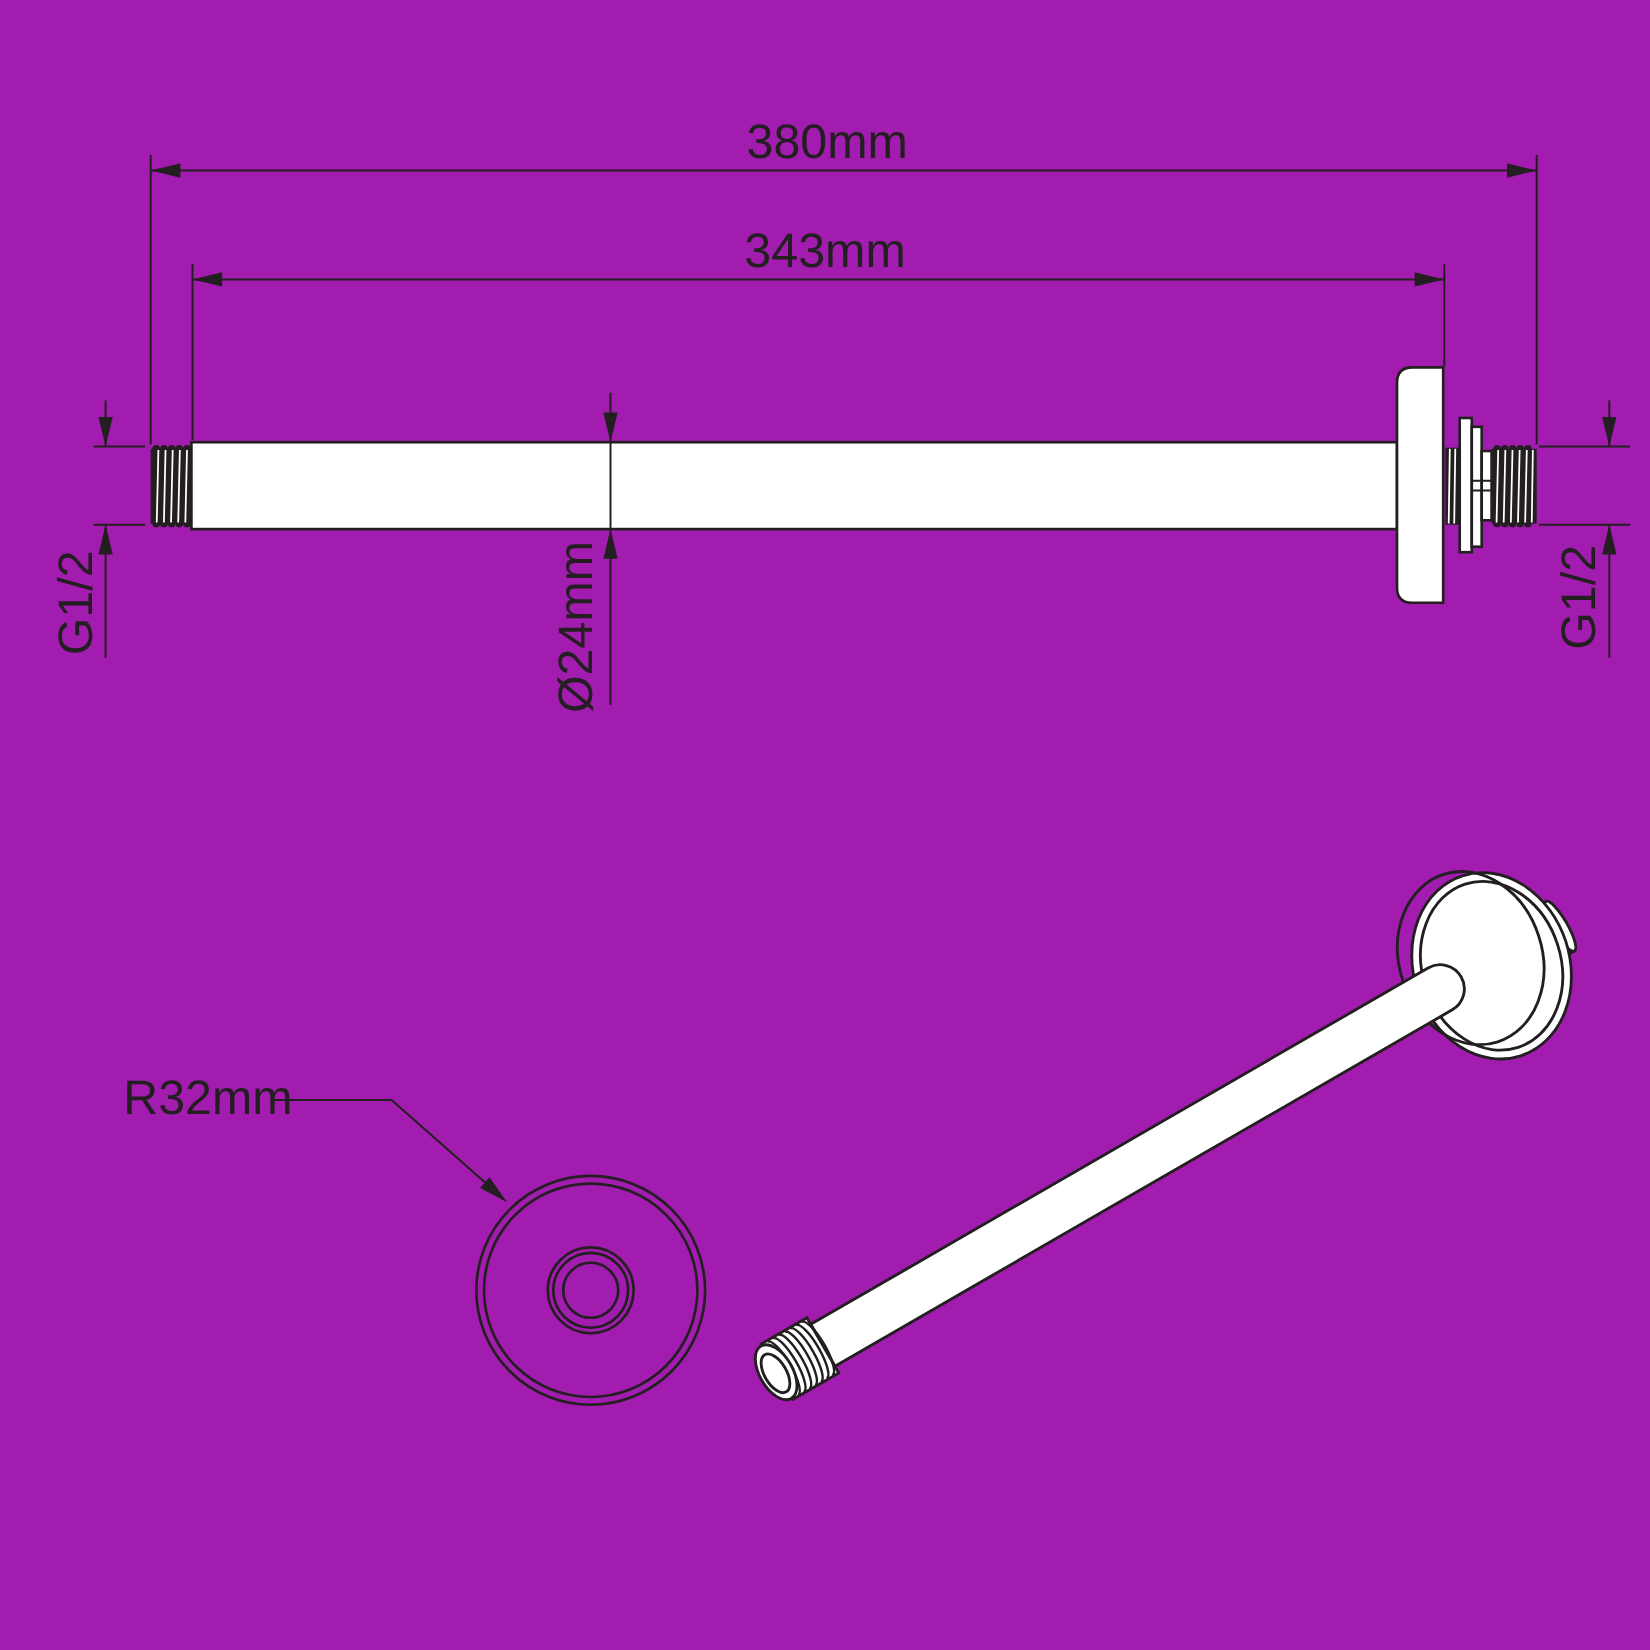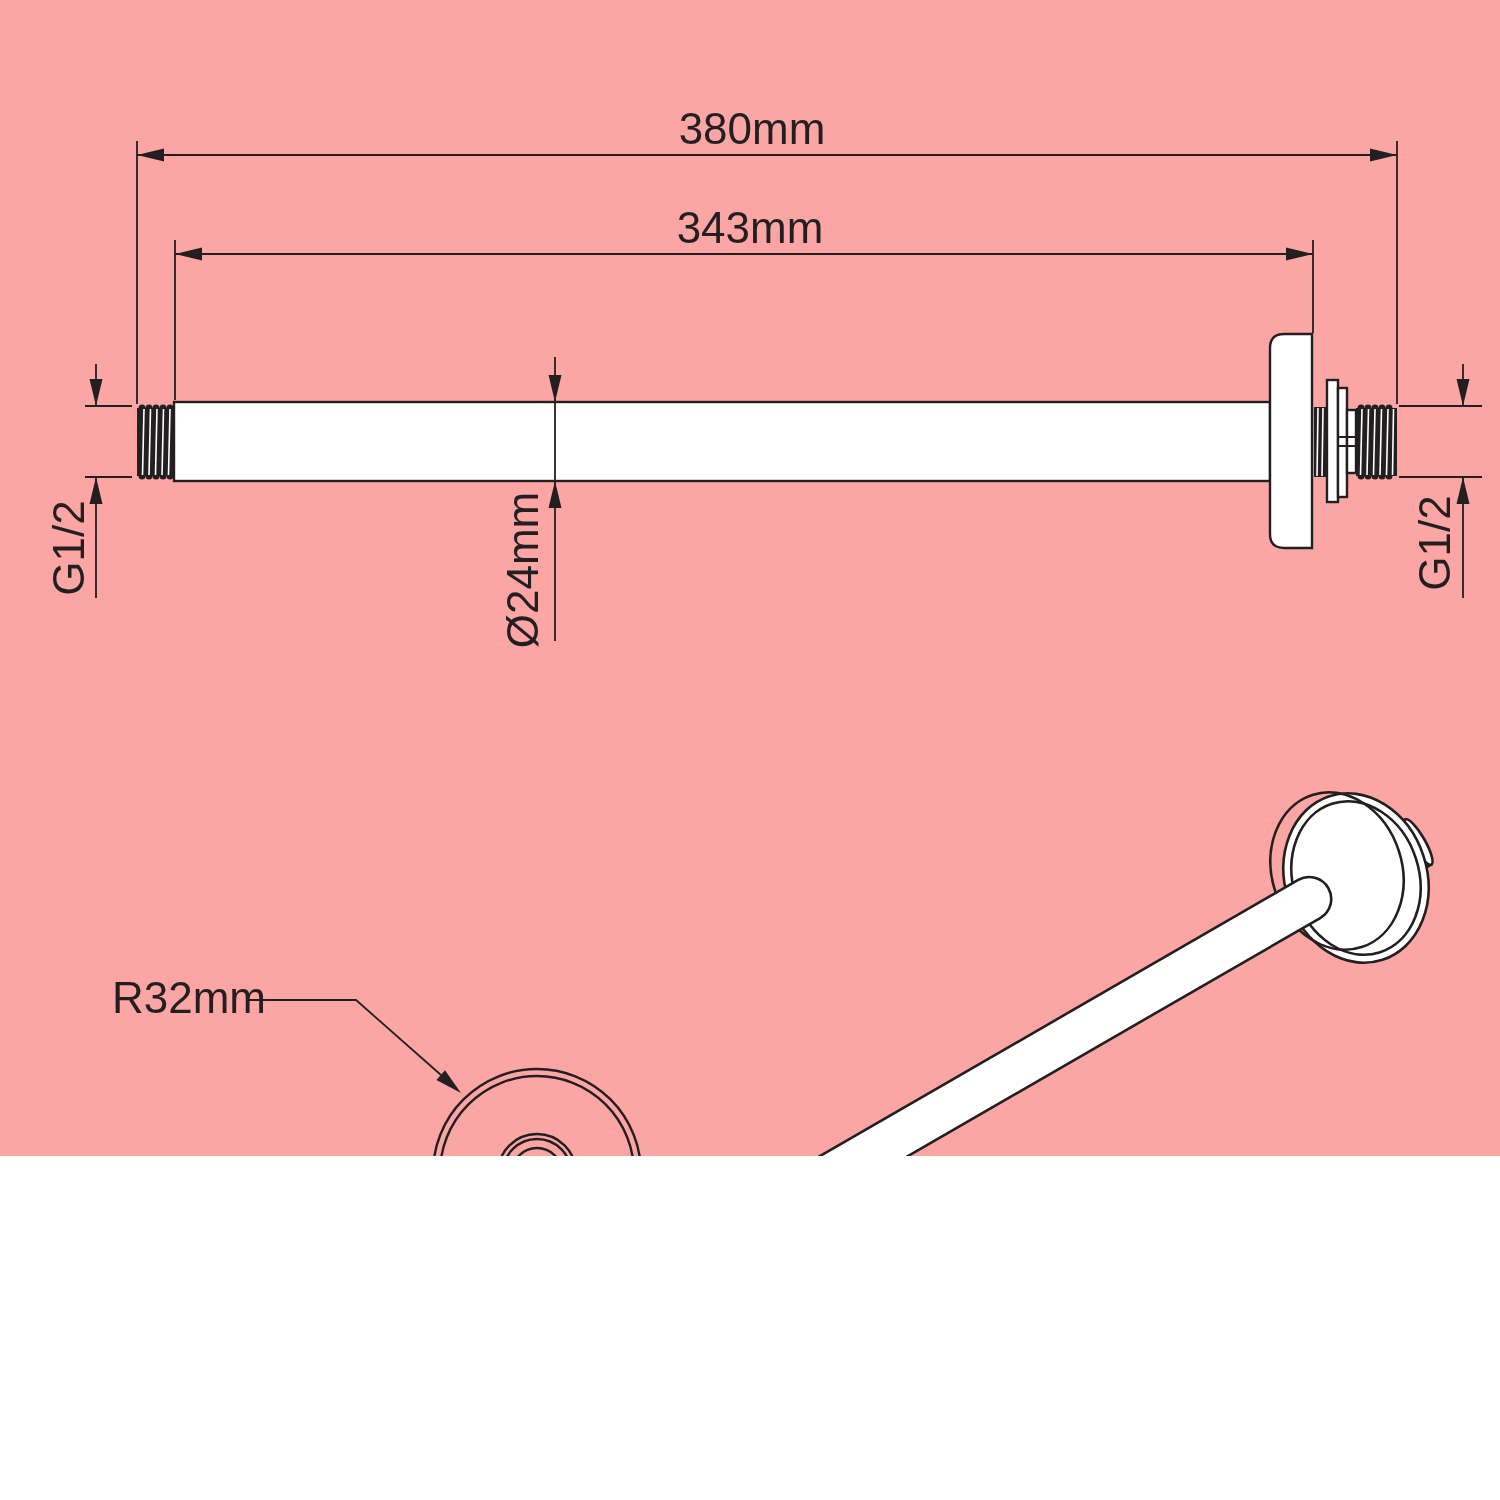--- a/index.html
+++ b/index.html
@@ -2,22 +2,22 @@
 <html><head>
 <meta charset="utf-8">
 <style>
   html, body {
     margin: 0;
     padding: 0;
     background: #ffffff;
   }
   .page {
     width: 1500px;
-    height: 1156px;
-    background: #fca5a5;
+    height: 1500px;
+    background: #a21caf;
     position: relative;
     font-family: "Liberation Sans", sans-serif;
   }
   svg { display: block; }
   .outline { fill: none; stroke: #231f20; stroke-width: 2.4; }
   .outline-white { fill: #ffffff; stroke: #231f20; stroke-width: 2.4; }
   .thin { fill: none; stroke: #231f20; stroke-width: 1.8; }
   .thread-fill { fill: #231f20; stroke: none; }
   .thread-gap { stroke: #ffffff; stroke-width: 1.6; fill: none; }
   .arrow { fill: #231f20; stroke: none; }

